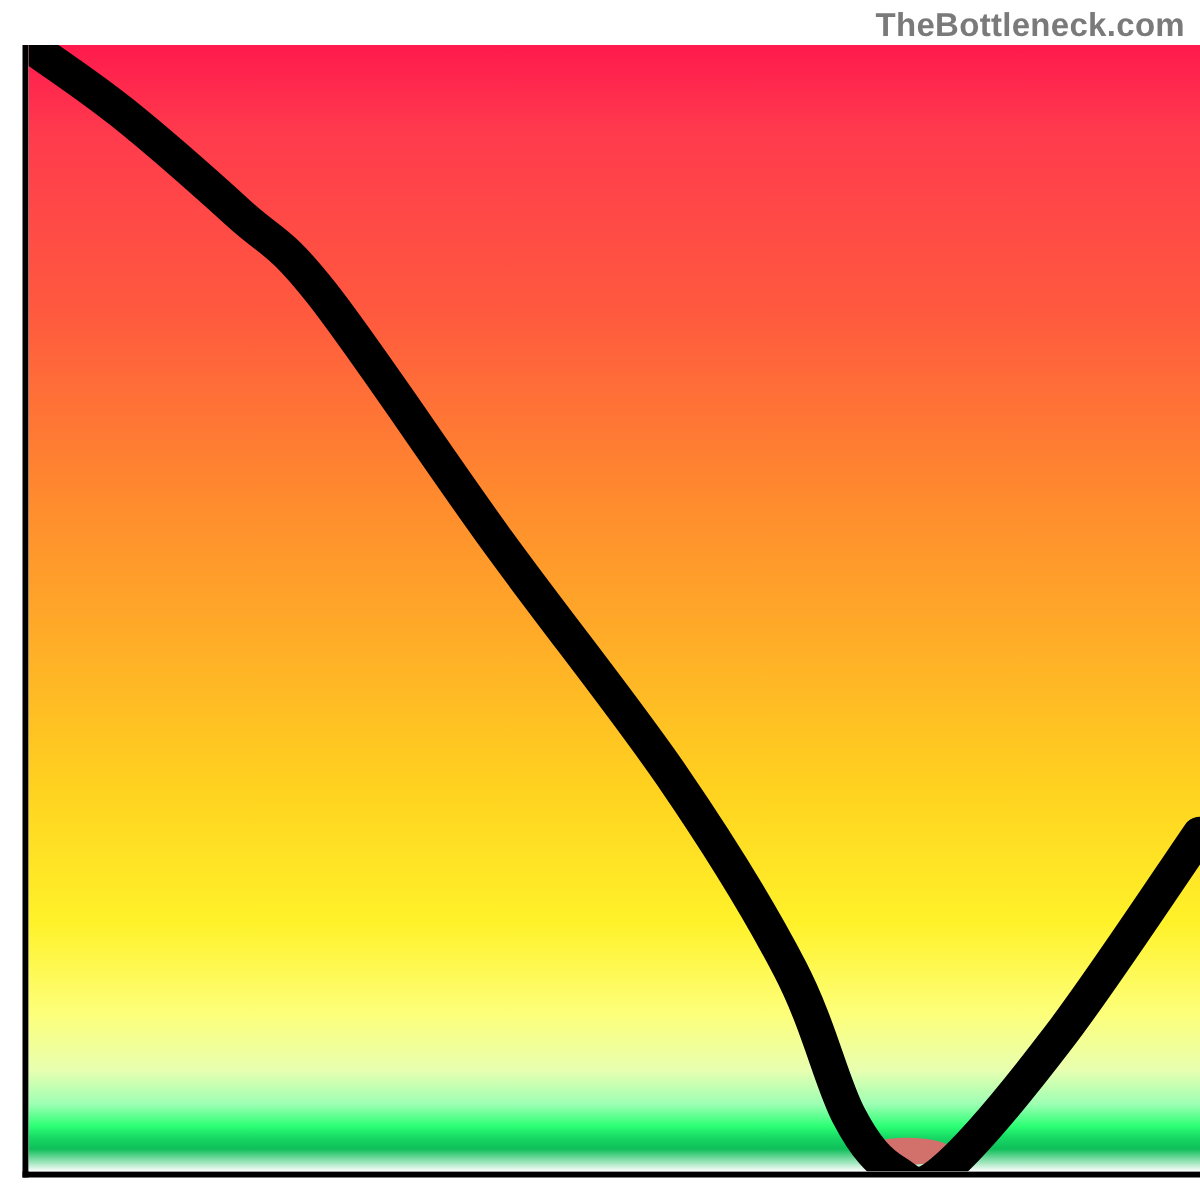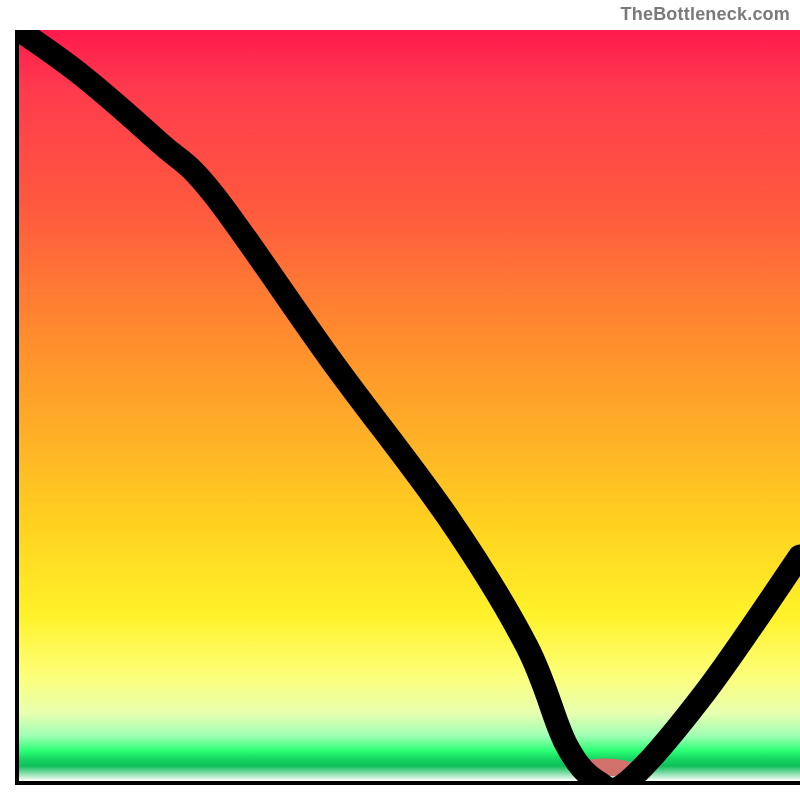--- a/index.html
+++ b/index.html
@@ -13,21 +13,21 @@
   }
   .container {
     position: relative;
     width: 800px;
     height: 800px;
   }
   .watermark {
     position: absolute;
     top: 4px;
     right: 10px;
-    font-size: 18px;
+    font-size: 22px;
     font-weight: 600;
     color: #7a7a7a;
     letter-spacing: 0.2px;
   }
   .plot-area {
     position: absolute;
     left: 15px;
     right: 0;
     top: 30px;
     bottom: 15px;

